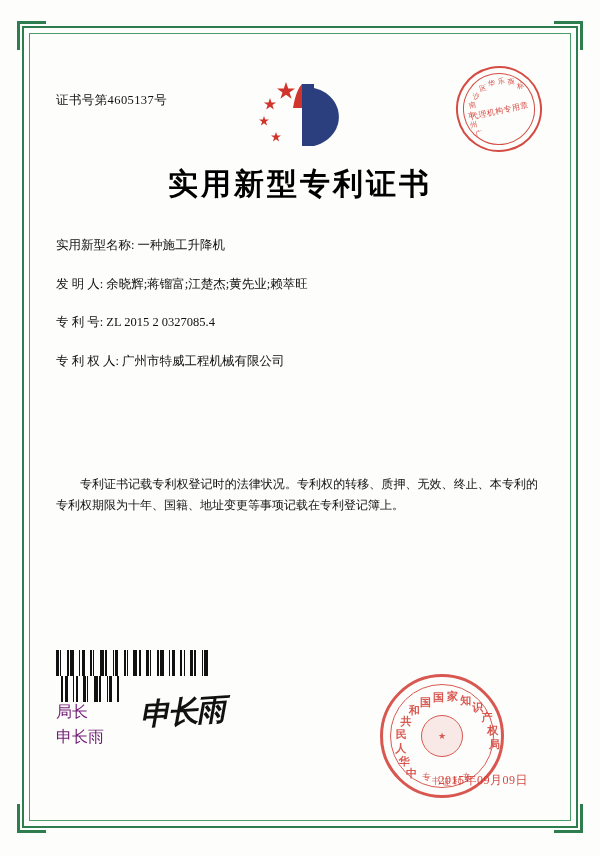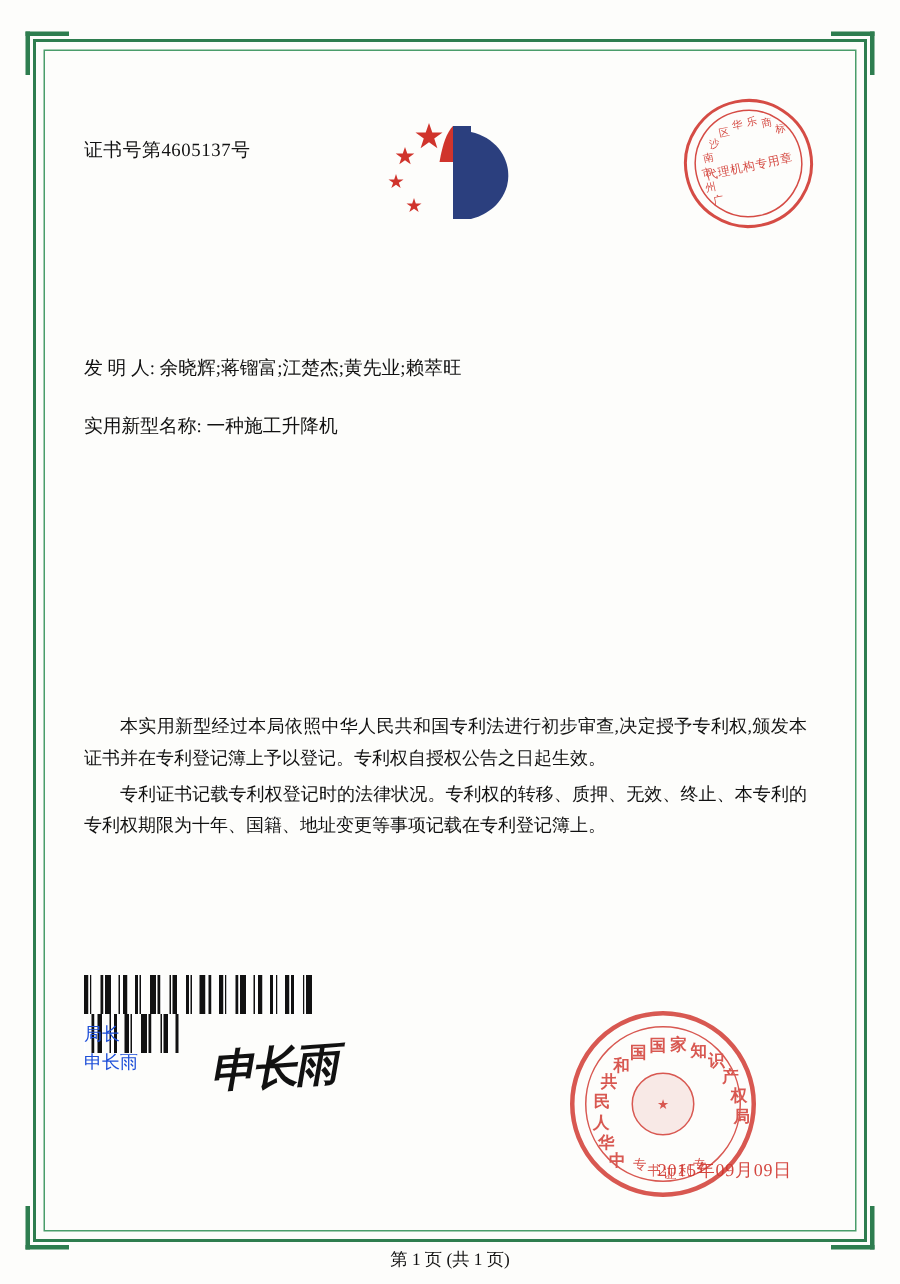--- a/index.html
+++ b/index.html
@@ -186,24 +186,24 @@
     display: inline-block;
     height: 26px;
     background: #111;
     vertical-align: top;
   }
 
   
   .sig-block {
     position: absolute;
     left: 8px;
-    top: 624px;
-    font-size: 12px;
+    top: 644px;
+    font-size: 16px;
     line-height: 1.55;
-    color: #1d4ed8;
+    color: #701a75;
   }
   .handwriting {
     position: absolute;
     left: 92px;
     top: 636px;
     font-size: 30px;
     font-family: "Liberation Serif", serif;
     font-style: italic;
     font-weight: bold;
     color: #111;
@@ -326,34 +326,42 @@
         <span style="transform: rotate(-46deg) translate(0,-32px) rotate(46deg);">沙</span>
         <span style="transform: rotate(-28deg) translate(0,-32px) rotate(28deg);">区</span>
         <span style="transform: rotate(-10deg) translate(0,-32px) rotate(10deg);">华</span>
         <span style="transform: rotate(8deg) translate(0,-32px) rotate(-8deg);">乐</span>
         <span style="transform: rotate(26deg) translate(0,-32px) rotate(-26deg);">商</span>
         <span style="transform: rotate(44deg) translate(0,-32px) rotate(-44deg);">标</span>
       </div>
       <div class="mid">代理机构专用章</div>
     </div>
 
+    <div class="main-title">实用新型专利证书</div>
 
     <div class="fields">
+      <div class="field-row">
+        <span class="field-label">实用新型名称:</span>
+        <span class="field-value">一种施工升降机</span>
+      </div>
       <div class="field-row">
         <span class="field-label">发  明  人:</span>
         <span class="field-value">余晓辉;蒋镏富;江楚杰;黄先业;赖萃旺</span>
       </div>
       <div class="field-row">
-        <span class="field-label">实用新型名称:</span>
-        <span class="field-value">一种施工升降机</span>
+        <span class="field-label">专  利  号:</span>
+        <span class="field-value">ZL 2015 2 0327085.4</span>
+      </div>
+      <div class="field-row">
+        <span class="field-label">专 利 权 人:</span>
+        <span class="field-value">广州市特威工程机械有限公司</span>
       </div>
     </div>
 
     <div class="body-text">
-      <p>本实用新型经过本局依照中华人民共和国专利法进行初步审查,决定授予专利权,颁发本证书并在专利登记簿上予以登记。专利权自授权公告之日起生效。</p>
       <p>专利证书记载专利权登记时的法律状况。专利权的转移、质押、无效、终止、本专利的专利权期限为十年、国籍、地址变更等事项记载在专利登记簿上。</p>
     </div>
 
     <div class="barcode">
       <i style="width:3px"></i><i style="width:1px;background:#fff"></i><i style="width:1px"></i><i style="width:2px;background:#fff"></i>
       <i style="width:2px"></i><i style="width:1px;background:#fff"></i><i style="width:4px"></i><i style="width:1px;background:#fff"></i>
       <i style="width:1px"></i><i style="width:2px;background:#fff"></i><i style="width:3px"></i><i style="width:1px;background:#fff"></i>
       <i style="width:2px"></i><i style="width:1px;background:#fff"></i><i style="width:1px"></i><i style="width:2px;background:#fff"></i>
       <i style="width:4px"></i><i style="width:1px;background:#fff"></i><i style="width:2px"></i><i style="width:2px;background:#fff"></i>
       <i style="width:1px"></i><i style="width:1px;background:#fff"></i><i style="width:3px"></i><i style="width:2px;background:#fff"></i>
@@ -403,16 +411,15 @@
         <span style="transform: rotate(150deg) translate(0,-40px) rotate(-150deg);">专</span>
         <span style="transform: rotate(165deg) translate(0,-40px) rotate(-165deg);">利</span>
         <span style="transform: rotate(180deg) translate(0,-40px) rotate(-180deg);">证</span>
         <span style="transform: rotate(195deg) translate(0,-40px) rotate(-195deg);">书</span>
         <span style="transform: rotate(210deg) translate(0,-40px) rotate(-210deg);">专</span>
       </div>
     </div>
 
     <div class="seal-date">2015年09月09日</div>
 
-    <div class="footer">第 1 页 (共 1 页)</div>
 
   </div>
 </div>
 
 </body></html>

